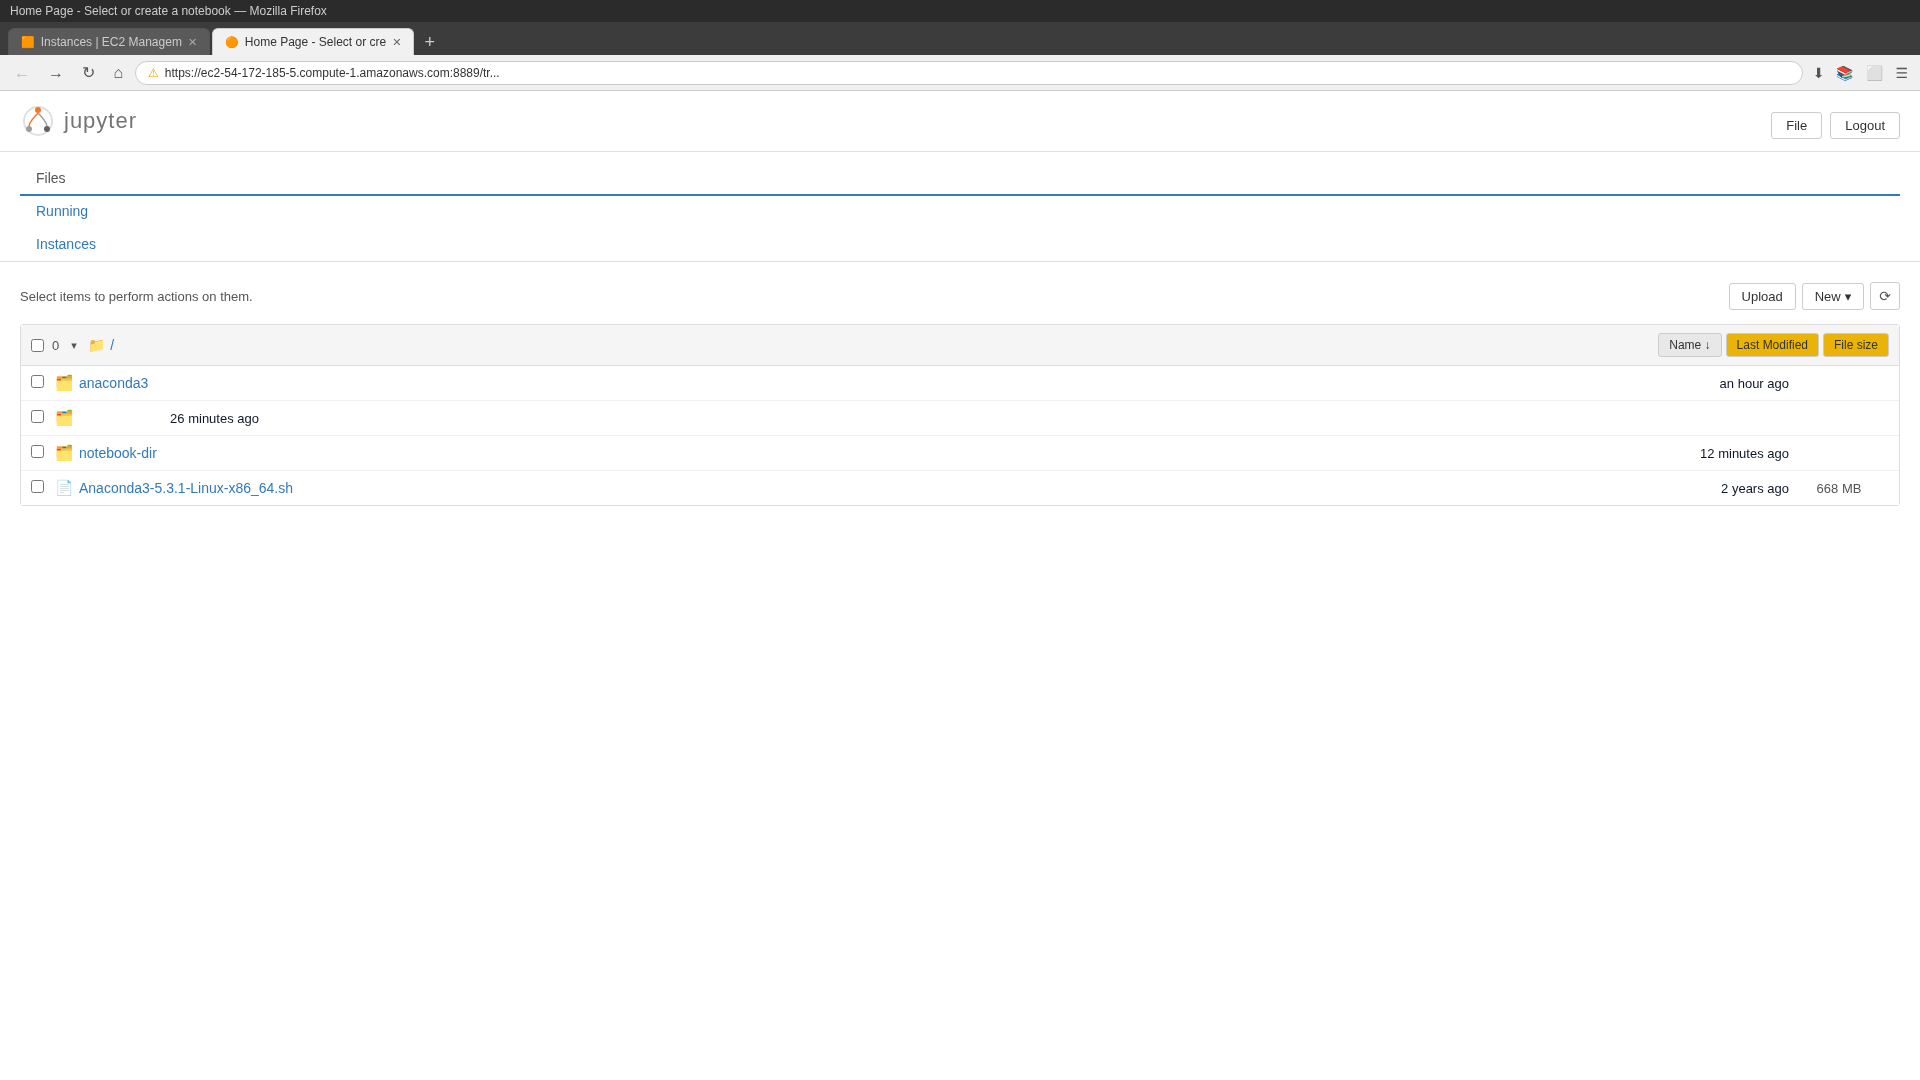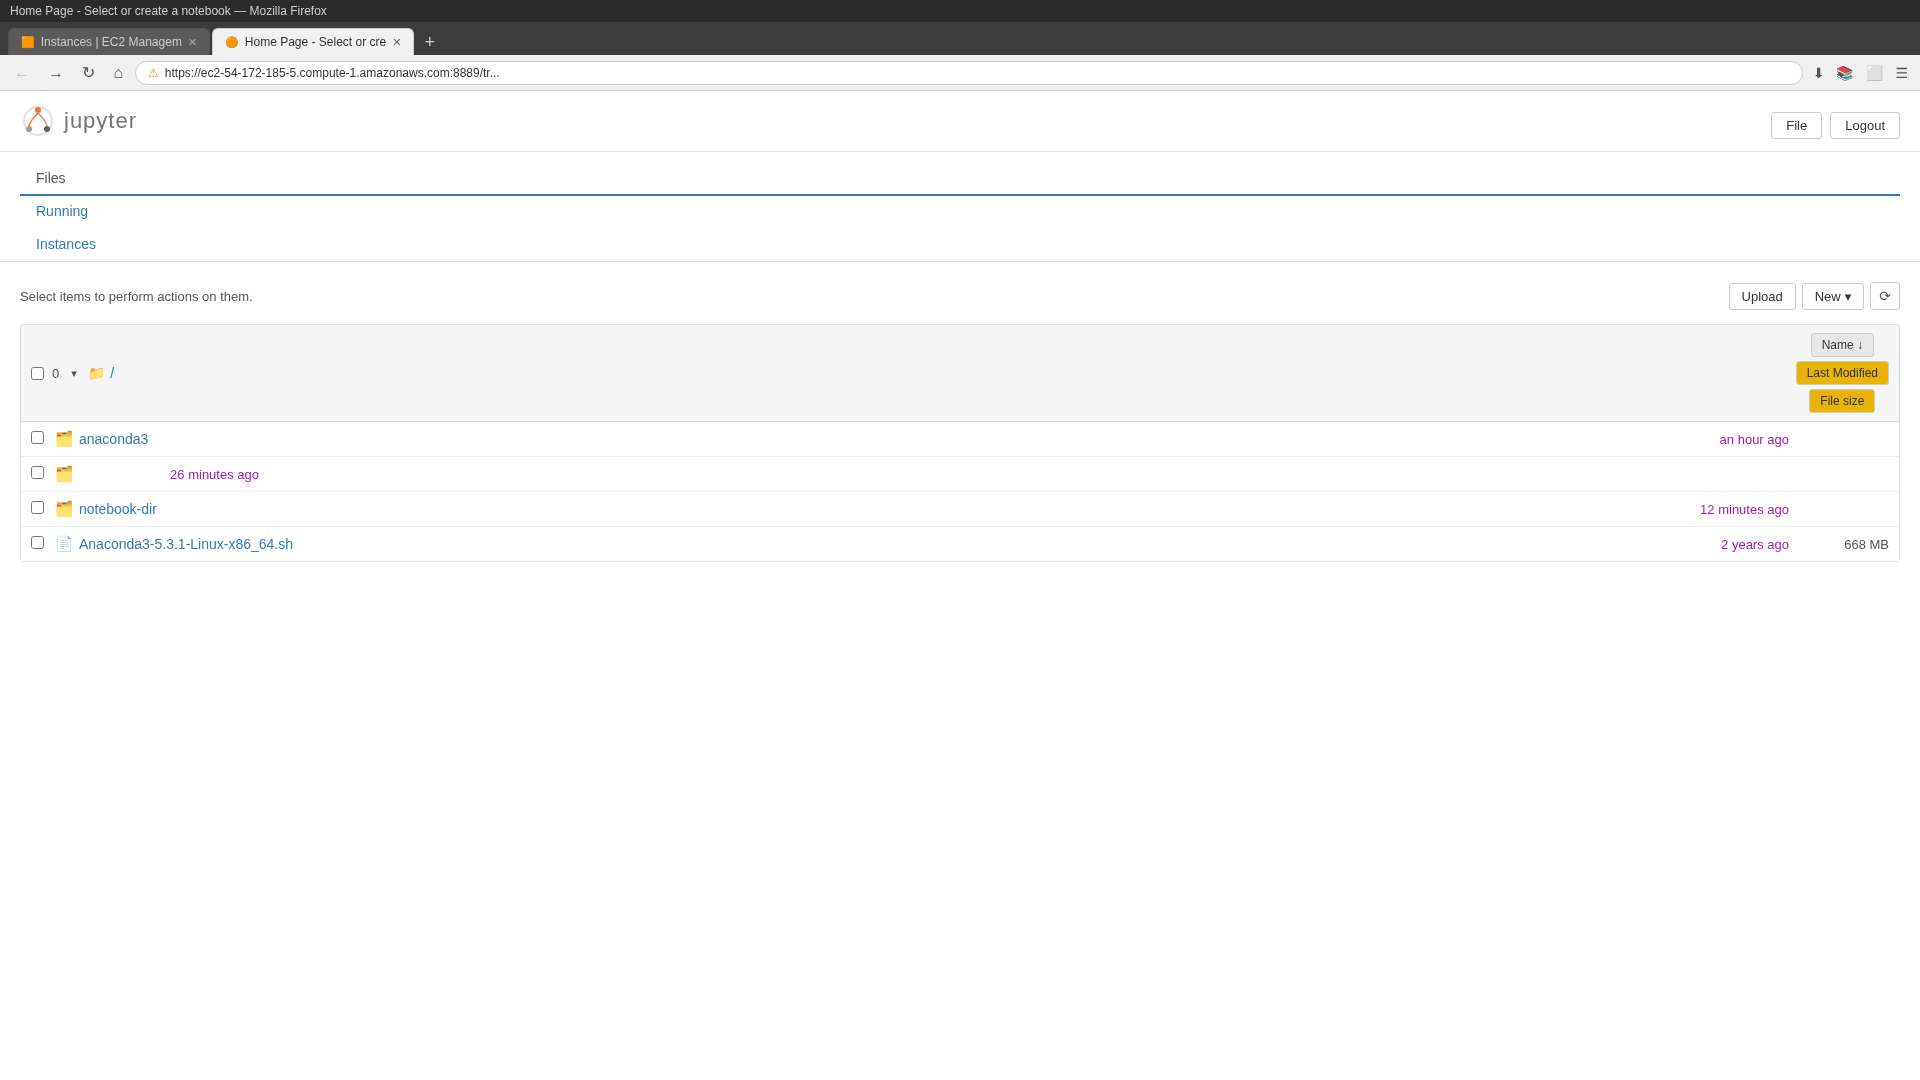--- a/index.html
+++ b/index.html
@@ -205,23 +205,22 @@
       padding: 8px 10px;
     }
     .file-table-header-left {
       display: flex;
       align-items: center;
       gap: 8px;
       flex: 1;
     }
     .file-table-header-right {
       display: flex;
-      align-items: center;
+      align-items: flex-start;
       gap: 4px;
-      flex-direction: column;
     }
     .col-btn {
       padding: 4px 10px;
       border: 1px solid #ccc;
       border-radius: 3px;
       background: #eab308;
       cursor: pointer;
       font-size: 12px;
       color: #333;
     }
@@ -239,22 +238,22 @@
       display: flex;
       align-items: center;
       padding: 8px 10px;
       border-bottom: 1px solid #f0f0f0;
       background: #fff;
     }
     .file-row:last-child { border-bottom: none; }
     .file-row-checkbox { width: 24px; flex-shrink: 0; }
     .file-row-icon { width: 24px; flex-shrink: 0; }
     .file-row-name { flex: 1; color: #337ab7; cursor: pointer; }
-    .file-row-modified { width: 180px; text-align: right; color: #a21caf; font-size: 13px; }
-    .file-row-size { width: 100px; text-align: right; color: #555; font-size: 13px; }
+    .file-row-modified { width: 180px; text-align: right; color: #0f172a; font-size: 13px; }
+    .file-row-size { width: 100px; text-align: center; color: #555; font-size: 13px; }
 
     
     input[type="checkbox"] { cursor: pointer; }
 
     
     .count-badge {
       font-size: 13px;
       color: #555;
     }
 

